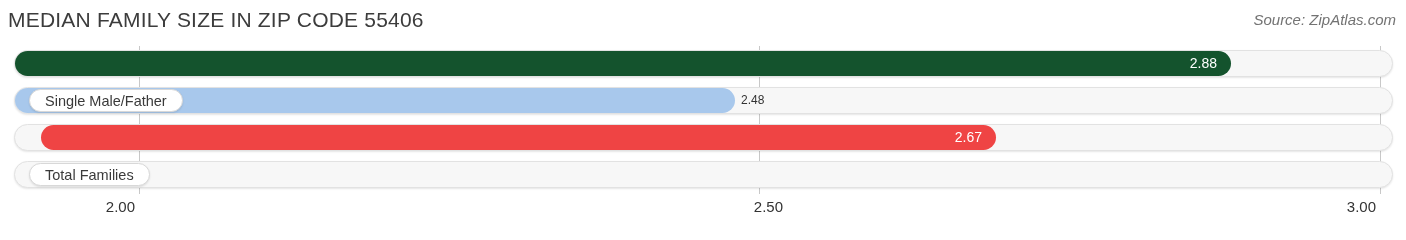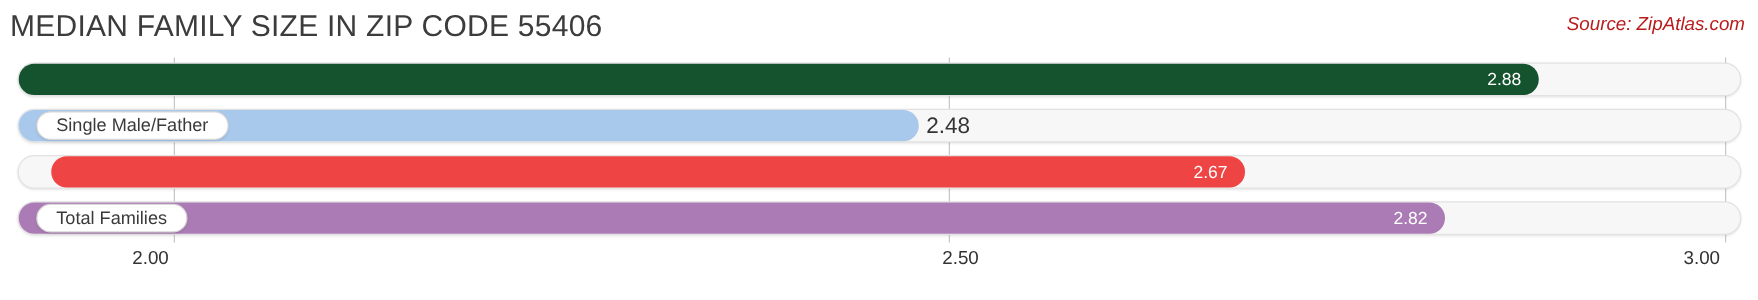--- a/index.html
+++ b/index.html
@@ -19,32 +19,32 @@
   #chart-header {
     position: absolute;
     left: 0; top: 0;
     width: 1406px;
     height: 46px;
   }
   #chart-title {
     position: absolute;
     left: 8px;
     top: 8px;
-    font-size: 24px;
+    font-size: 21px;
     color: #3c3c3c;
     letter-spacing: 0.2px;
     white-space: nowrap;
   }
   #chart-source {
     position: absolute;
     right: 10px;
     top: 11px;
     font-size: 15px;
     font-style: italic;
-    color: #b91c1c;
+    color: #737373;
     white-space: nowrap;
   }
 
   
   #plot-area {
     position: absolute;
     left: 0;
     top: 46px;
     width: 1406px;
     height: 148px;
@@ -92,21 +92,21 @@
     top: 0;
     line-height: 25px;
     font-size: 14px;
     color: #ffffff;
     white-space: nowrap;
   }
   .bar-value-outside {
     position: absolute;
     top: 5px;
     line-height: 25px;
-    font-size: 18px;
+    font-size: 12px;
     color: #333333;
     white-space: nowrap;
   }
   .bar-label-pill {
     position: absolute;
     left: 29px;
     top: 6px;
     height: 23px;
     line-height: 23px;
     padding: 0 15px;
@@ -162,23 +162,20 @@
       <div class="bar-label-pill">Single Male/Father</div>
     </div>
     <div class="bar-row" style="top: 74px;">
       <div class="bar-track"></div>
       <div class="bar-fill" style="width: 955px; background: #ef4444; margin-left: 26px;">
         <span class="bar-value-inside">2.67</span>
       </div>
     </div>
     <div class="bar-row" style="top: 111px;">
       <div class="bar-track"></div>
-      <div class="bar-fill" style="width: 1141px; background: rgb(170, 123, 180);">
-        <span class="bar-value-inside">2.82</span>
-      </div>
       <div class="bar-label-pill">Total Families</div>
     </div>
   </div>
 
 <div id="axis-area">
     <div class="axis-tick-label" style="left: 135px;">2.00</div>
     <div class="axis-tick-label" style="left: 755px; margin-left: 28px;">2.50</div>
     <div class="axis-tick-label" style="left: 1376px;">3.00</div>
   </div>
 

